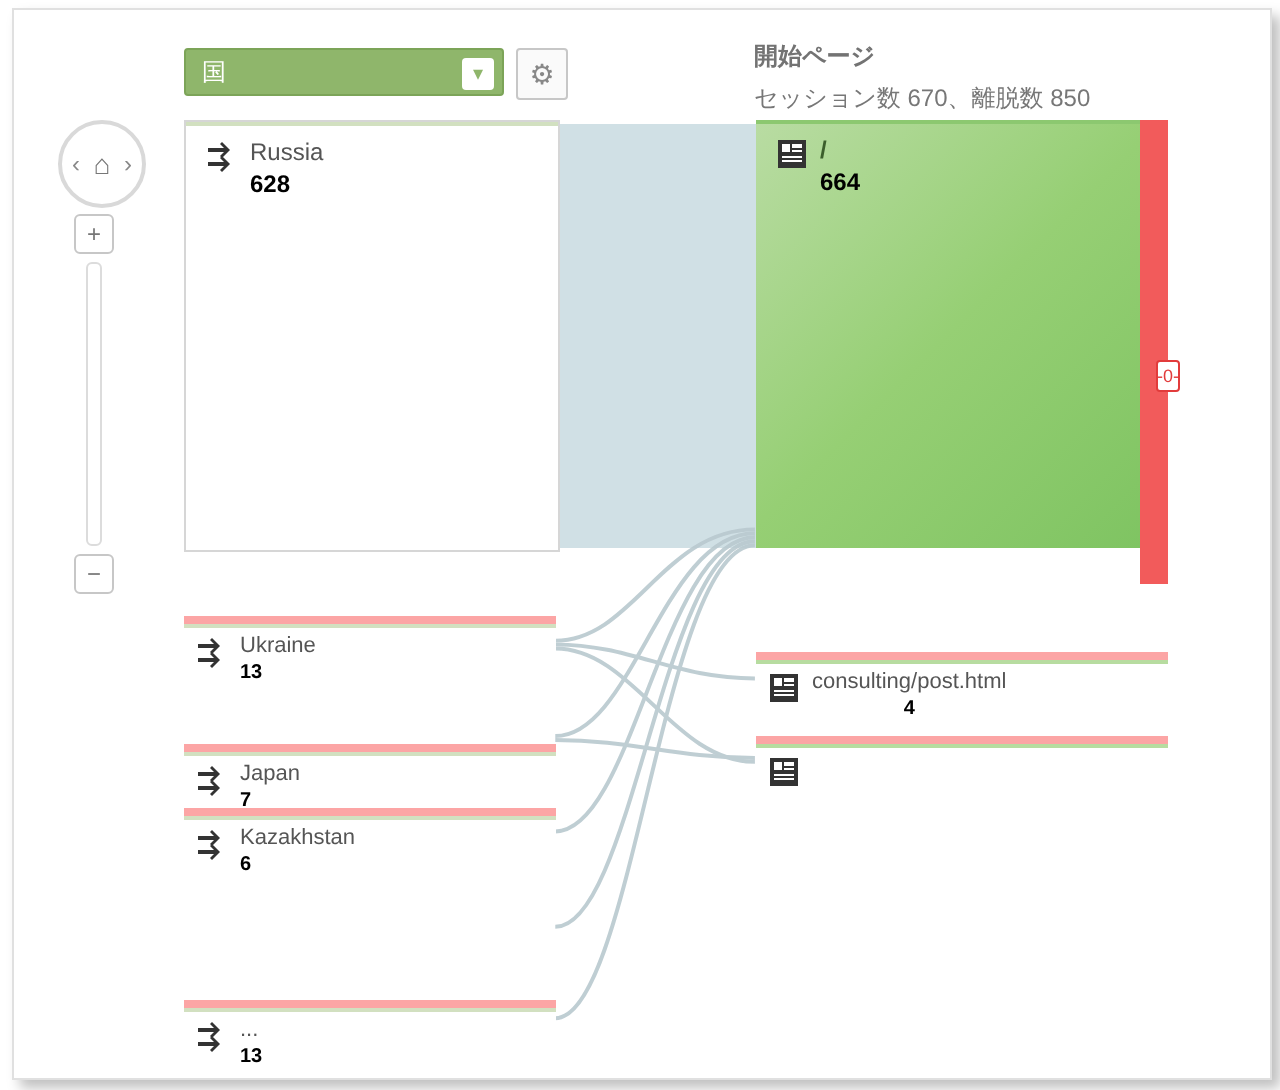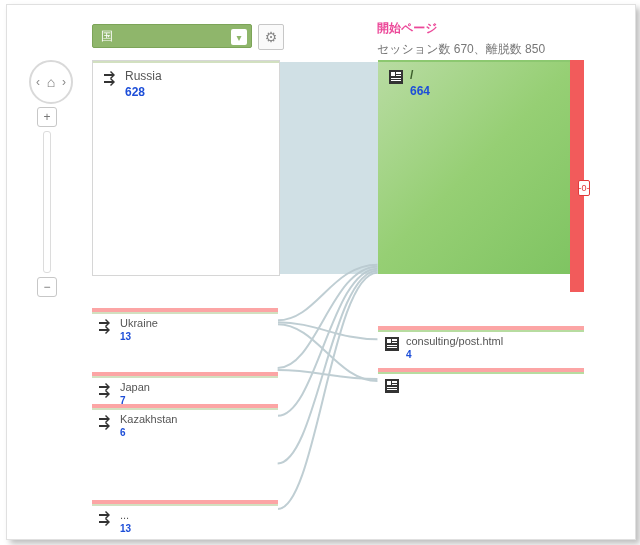--- a/index.html
+++ b/index.html
@@ -10,33 +10,33 @@
   .home-nav .chev.left{left:5px;}
   .home-nav .chev.right{right:5px;}
   .home-nav .home{font-size:14px;color:#777;}
   .zoom{position:absolute;left:30px;top:102px;width:20px;display:flex;flex-direction:column;align-items:center;}
   .zoom .zbtn{width:18px;height:18px;border:1px solid #c7c7c7;border-radius:3px;background:#fff;display:flex;align-items:center;justify-content:center;color:#777;font-size:12px;line-height:1;}
   .zoom .ztrack{width:6px;height:140px;background:#fff;border:1px solid #dcdcdc;border-radius:3px;margin:4px 0;}
   .dim-select{position:absolute;left:85px;top:19px;width:160px;height:24px;background:#8fb66b;border:1px solid #7ca458;border-radius:2px;color:#fff;display:flex;align-items:center;padding:0 8px;box-sizing:border-box;}
   .dim-select .dd{position:absolute;right:4px;top:4px;width:16px;height:16px;background:#fff;border-radius:2px;display:flex;align-items:center;justify-content:center;color:#8fb66b;font-size:10px;}
   .gear{position:absolute;left:251px;top:19px;width:24px;height:24px;border:1px solid #c7c7c7;border-radius:2px;background:#fafafa;display:flex;align-items:center;justify-content:center;color:#888;font-size:14px;}
   .right-head{position:absolute;left:370px;top:15px;}
-  .right-head .ttl{color:#ec4899;font-weight:bold;font-size:12px;}
+  .right-head .ttl{color:#737373;font-weight:bold;font-size:12px;}
   .right-head .sub{color:#777;margin-top:4px;font-size:12px;}
   .flow-area{position:absolute;left:85px;top:55px;right:14px;bottom:12px;}
   .flow-svg{position:absolute;inset:0;width:100%;height:100%;}
   .node{position:absolute;background:#fff;border-top:4px solid #fca5a5;}
   .node .topline{position:absolute;left:0;right:0;top:0;height:2px;}
   .src .topline{background:#d2e0c0;}
   .dst .topline{background:#b7dca0;}
   .node .inner{position:relative;padding:8px 8px 6px 10px;display:flex;align-items:flex-start;gap:6px;}
   .node .ic{width:16px;height:16px;margin-top:1px;color:#333;flex:0 0 16px;}
   .node .lbl{color:#555;}
   .node .lbl .t{font-size:12px;}
-  .node .lbl .v{font-size:12px;font-weight:bold;color:#1d4ed8;margin-top:2px;}
+  .node .lbl .v{font-size:12px;font-weight:bold;color:#000000;margin-top:2px;}
   .big-src{border:1px solid #d6d6d6;}
   .big-dst{border:none;}
   .big-dst .bg{position:absolute;inset:0;background:linear-gradient(135deg,#b9dca3 0%,#96cf74 50%,#7fc462 100%);}
   .mid-band{position:absolute;background:#c8dae0;opacity:0.85;}
   .exit-bar{position:absolute;background:#f25b5b;}
   .exit-nub{position:absolute;width:10px;height:14px;border:1px solid #e23b3b;background:#fff;border-radius:2px;display:flex;align-items:center;justify-content:center;color:#e23b3b;font-size:9px;}
   .small-row{height:32px;}
   .small-row .inner{padding:5px 6px 4px 6px;}
   .small-row .lbl .t{font-size:11px;}
   .small-row .lbl .v{font-size:10px;}
@@ -174,21 +174,21 @@
           <span class="ic"><svg class="ic-arrows" viewBox="0 0 16 16">
                 <path d="M1 4h8l-2-2 1-1 4 4-4 4-1-1 2-2H1z M1 11h8l-2-2 1-1 4 4-4 4-1-1 2-2H1z" fill="#333"></path>
               </svg></span>
           <span class="lbl">
               <div class="t">...</div>
               <div class="v">13</div>
             </span>
         </div>
       </div>
 
-      <div class="node dst small-row" style="left:286px;top:266px;width:206px;">
+      <div class="node dst small-row" style="left:286px;top:266px;width:206px;text-align:center;">
         <div class="topline"></div>
         <div class="inner">
           <span class="ic"><svg class="ic-page" viewBox="0 0 16 16">
                 <rect x="1" y="1" width="14" height="14" fill="#333"></rect>
                 <rect x="3" y="3" width="4" height="4" fill="#fff"></rect>
                 <rect x="8" y="3" width="5" height="2" fill="#fff"></rect>
                 <rect x="8" y="6" width="5" height="1" fill="#fff"></rect>
                 <rect x="3" y="9" width="10" height="1" fill="#fff"></rect>
                 <rect x="3" y="11" width="10" height="1" fill="#fff"></rect>
               </svg></span>

